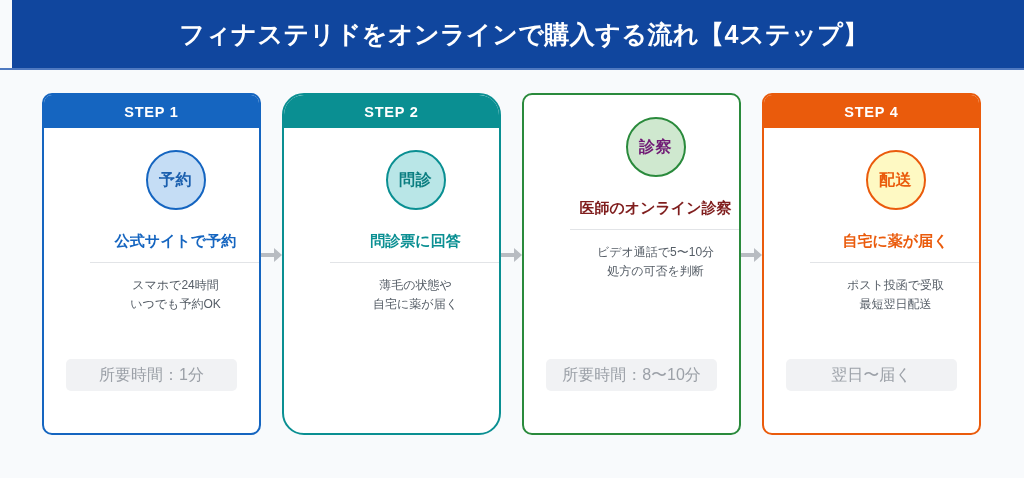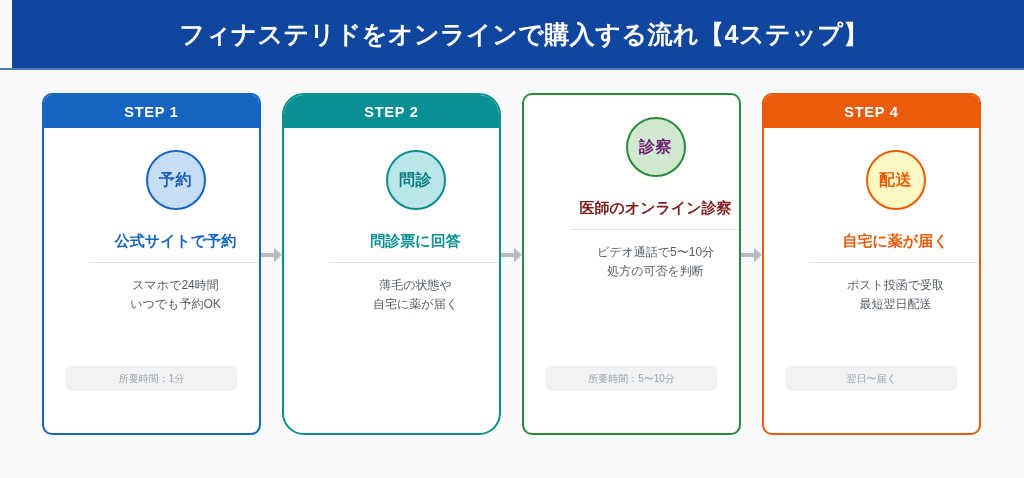--- a/index.html
+++ b/index.html
@@ -174,21 +174,21 @@
     left: 0;
     right: 0;
     bottom: 42px;
     display: flex;
     justify-content: center;
   }
 
   .time-pill {
     background: #f1f2f4;
     color: #9ca1a8;
-    font-size: 10px;
+    font-size: 16px;
     border-radius: 5px;
     padding: 7px 0;
     width: 171px;
     text-align: center;
     line-height: 1.1;
   }
 
   
   .card.step-2 { border-color: #0a8f92; border-radius: 22px; }
   .card.step-2 .card-header { background: #0a8f92; }
@@ -265,21 +265,21 @@
         <div class="card-body">
           <div class="badge-circle">診察</div>
           <div class="card-title">医師のオンライン診察</div>
           <div class="divider"></div>
           <div class="card-desc">
             <div>ビデオ通話で5〜10分</div>
             <div>処方の可否を判断</div>
           </div>
         </div>
         <div class="card-footer">
-          <div class="time-pill">所要時間：5〜10分</div>
+          <div class="time-pill">所要時間：8〜10分</div>
         </div>
       </div>
     </div>
 
     <div class="connector">
       <div class="arrow-line"></div>
       <div class="arrow-head"></div>
     </div>
 
     <div class="card-slot">

